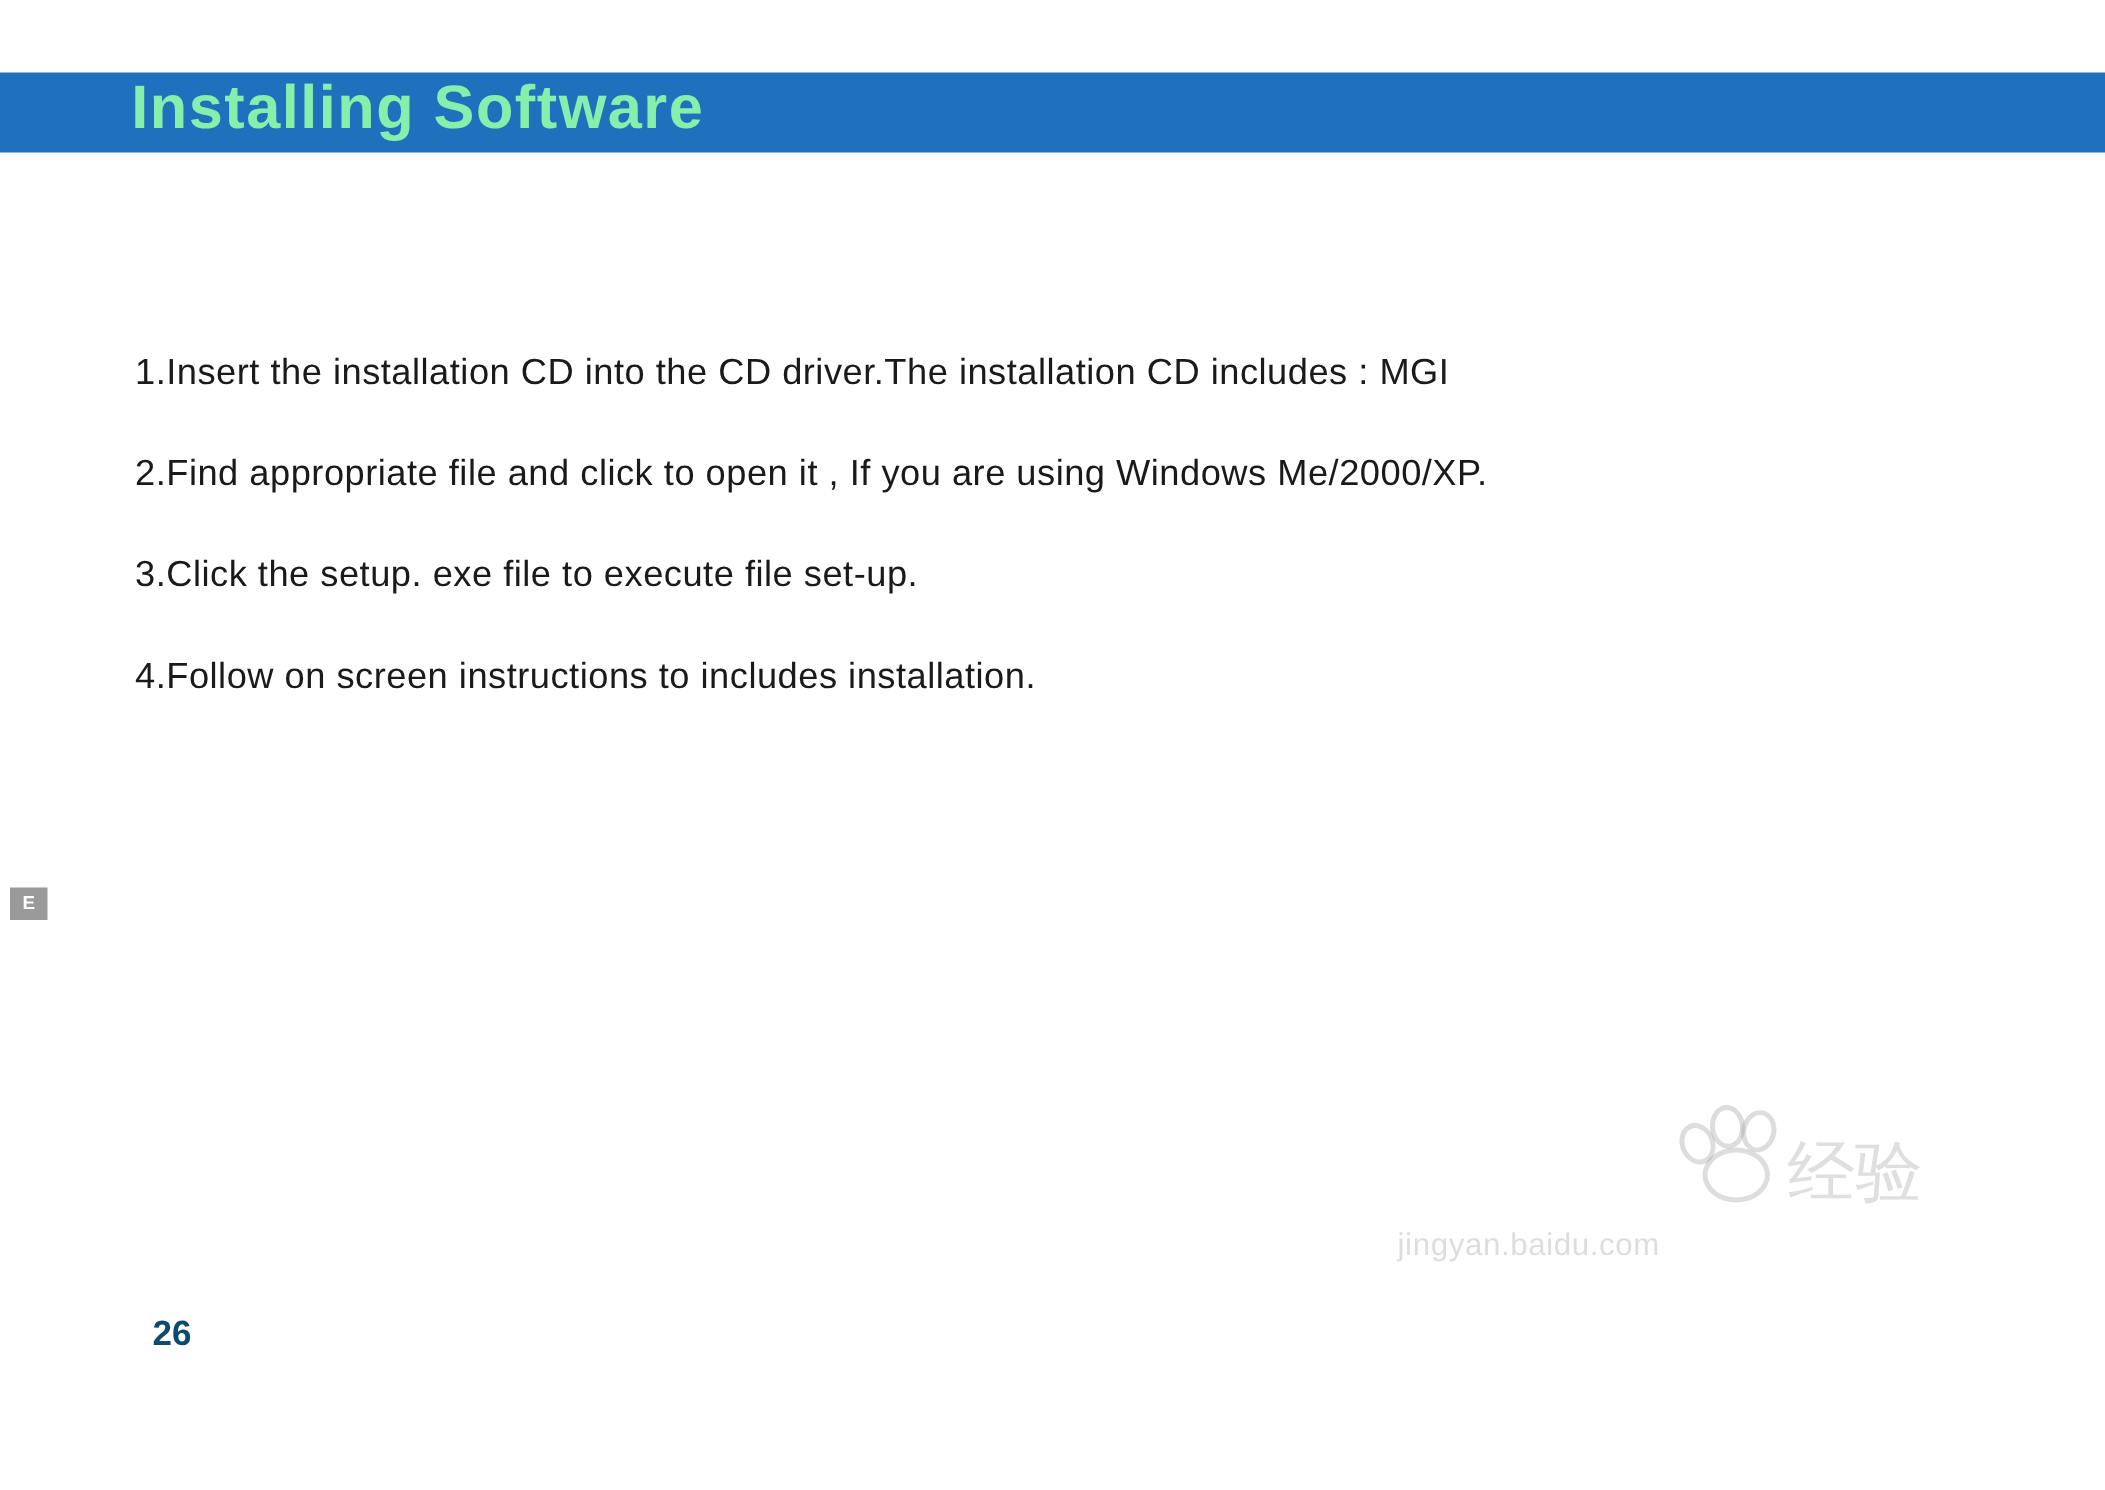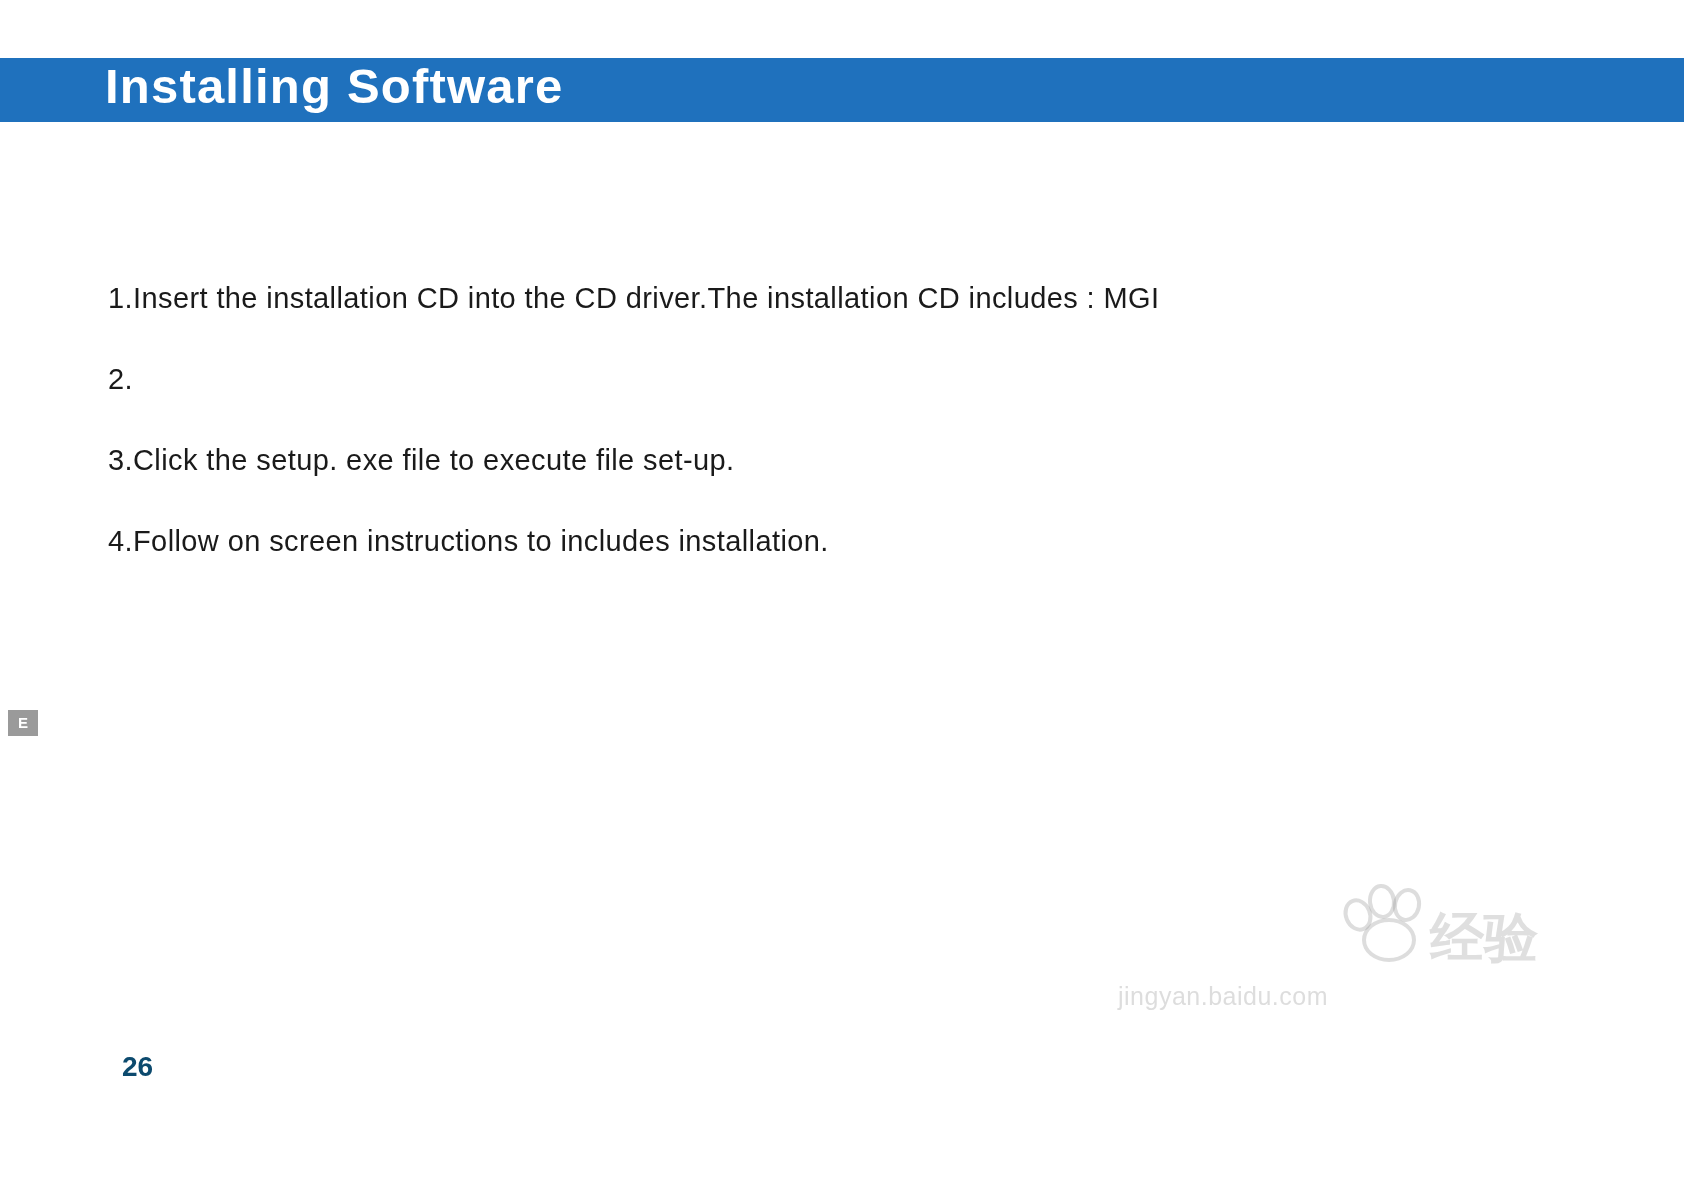--- a/index.html
+++ b/index.html
@@ -24,21 +24,21 @@
     width: 1684px;
     height: 64px;
     background: #1f71bd;
   }
   #header-title {
     position: absolute;
     left: 105px;
     top: -4px;
     font-size: 49px;
     font-weight: bold;
-    color: #ffffff;
+    color: #86efac;
     letter-spacing: 1.2px;
     line-height: 64px;
     white-space: nowrap;
   }
 
   
   #content {
     position: absolute;
     left: 108px;
     top: 275px;
@@ -130,21 +130,21 @@
   }
   #watermark-paw .p1 { left: 6px;  top: 18px; width: 20px; height: 26px; transform: rotate(-22deg); }
   #watermark-paw .p2 { left: 30px; top: 4px;  width: 20px; height: 27px; transform: rotate(-6deg); }
   #watermark-paw .p3 { left: 55px; top: 8px;  width: 20px; height: 26px; transform: rotate(12deg); }
   #watermark-paw .p4 { left: 24px; top: 38px; width: 46px; height: 36px; }
   #watermark-cn {
     position: absolute;
     left: 330px;
     top: 22px;
     font-size: 54px;
-    font-weight: bold;
+    font-weight: normal;
     color: rgba(150,150,150,0.30);
     white-space: nowrap;
   }
   #watermark-url {
     position: absolute;
     left: 18px;
     top: 102px;
     font-size: 25px;
     color: rgba(150,150,150,0.32);
     letter-spacing: 0.5px;
@@ -163,20 +163,21 @@
   <div class="step" id="step-1">
     <span class="step-number">1.</span>
     <span class="step-text">
       <span class="line">Insert the installation CD into the CD  driver.The installation CD includes :  MGI</span>
     </span>
   </div>
 
   <div class="step" id="step-2">
     <span class="step-number">2.</span>
     <span class="step-text">
+      <span class="line">Find appropriate file and click to open it , If you are using Windows Me/2000/XP.</span>
     </span>
   </div>
 
   <div class="step" id="step-3">
     <span class="step-number">3.</span>
     <span class="step-text">
       <span class="line">Click the setup. exe file to execute file set-up.</span>
     </span>
   </div>
 

